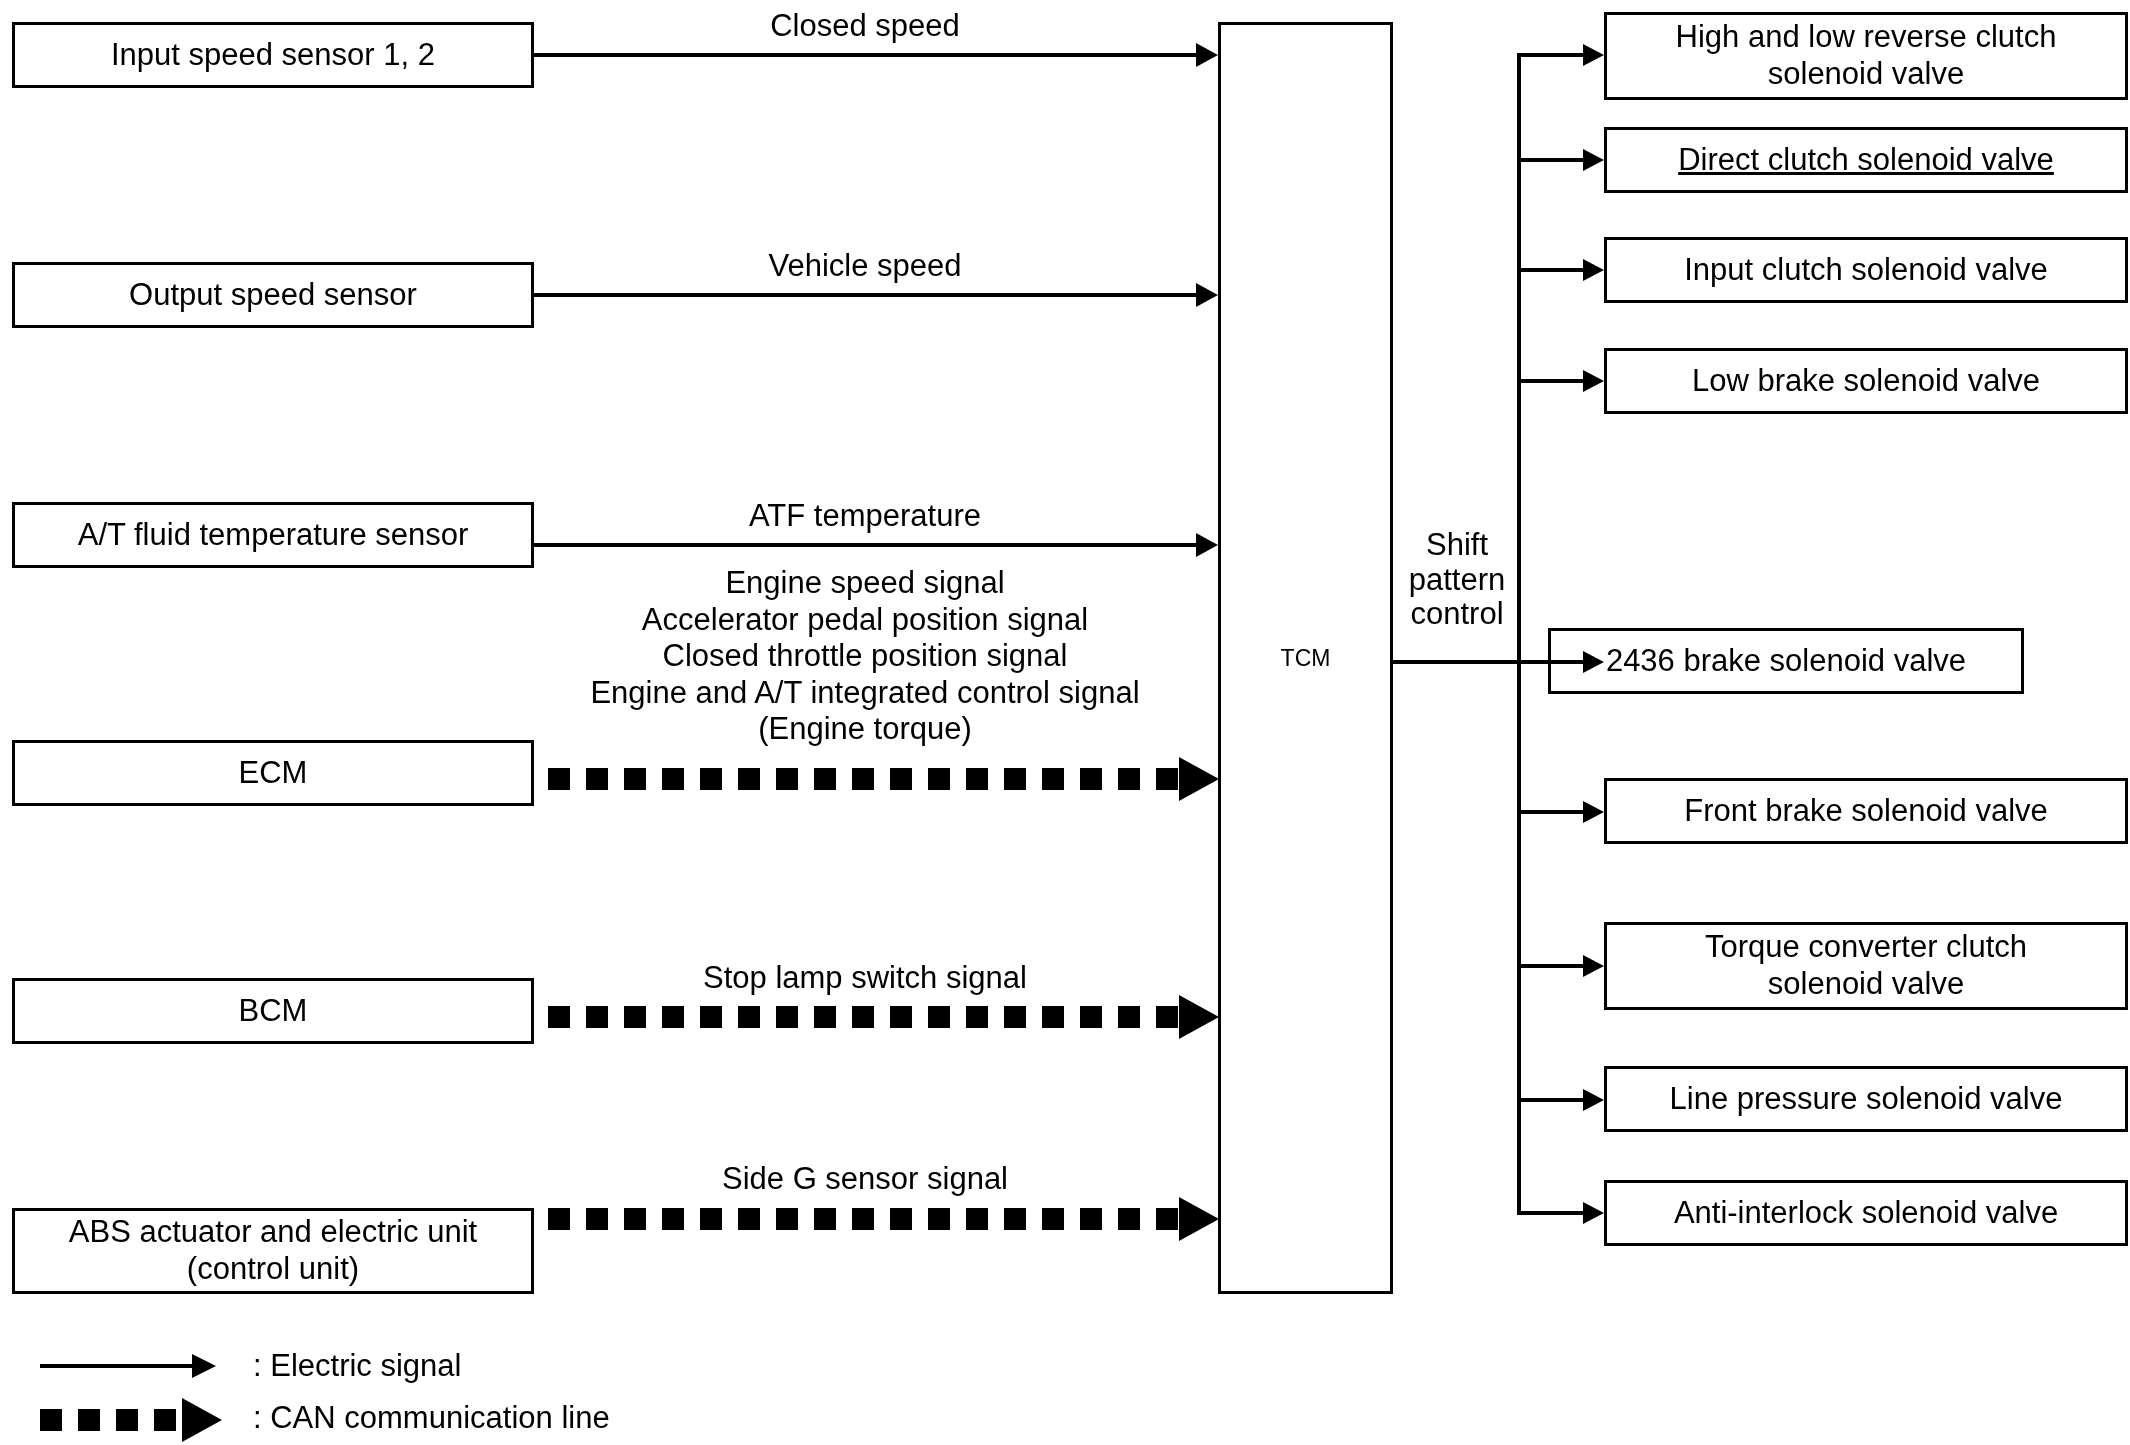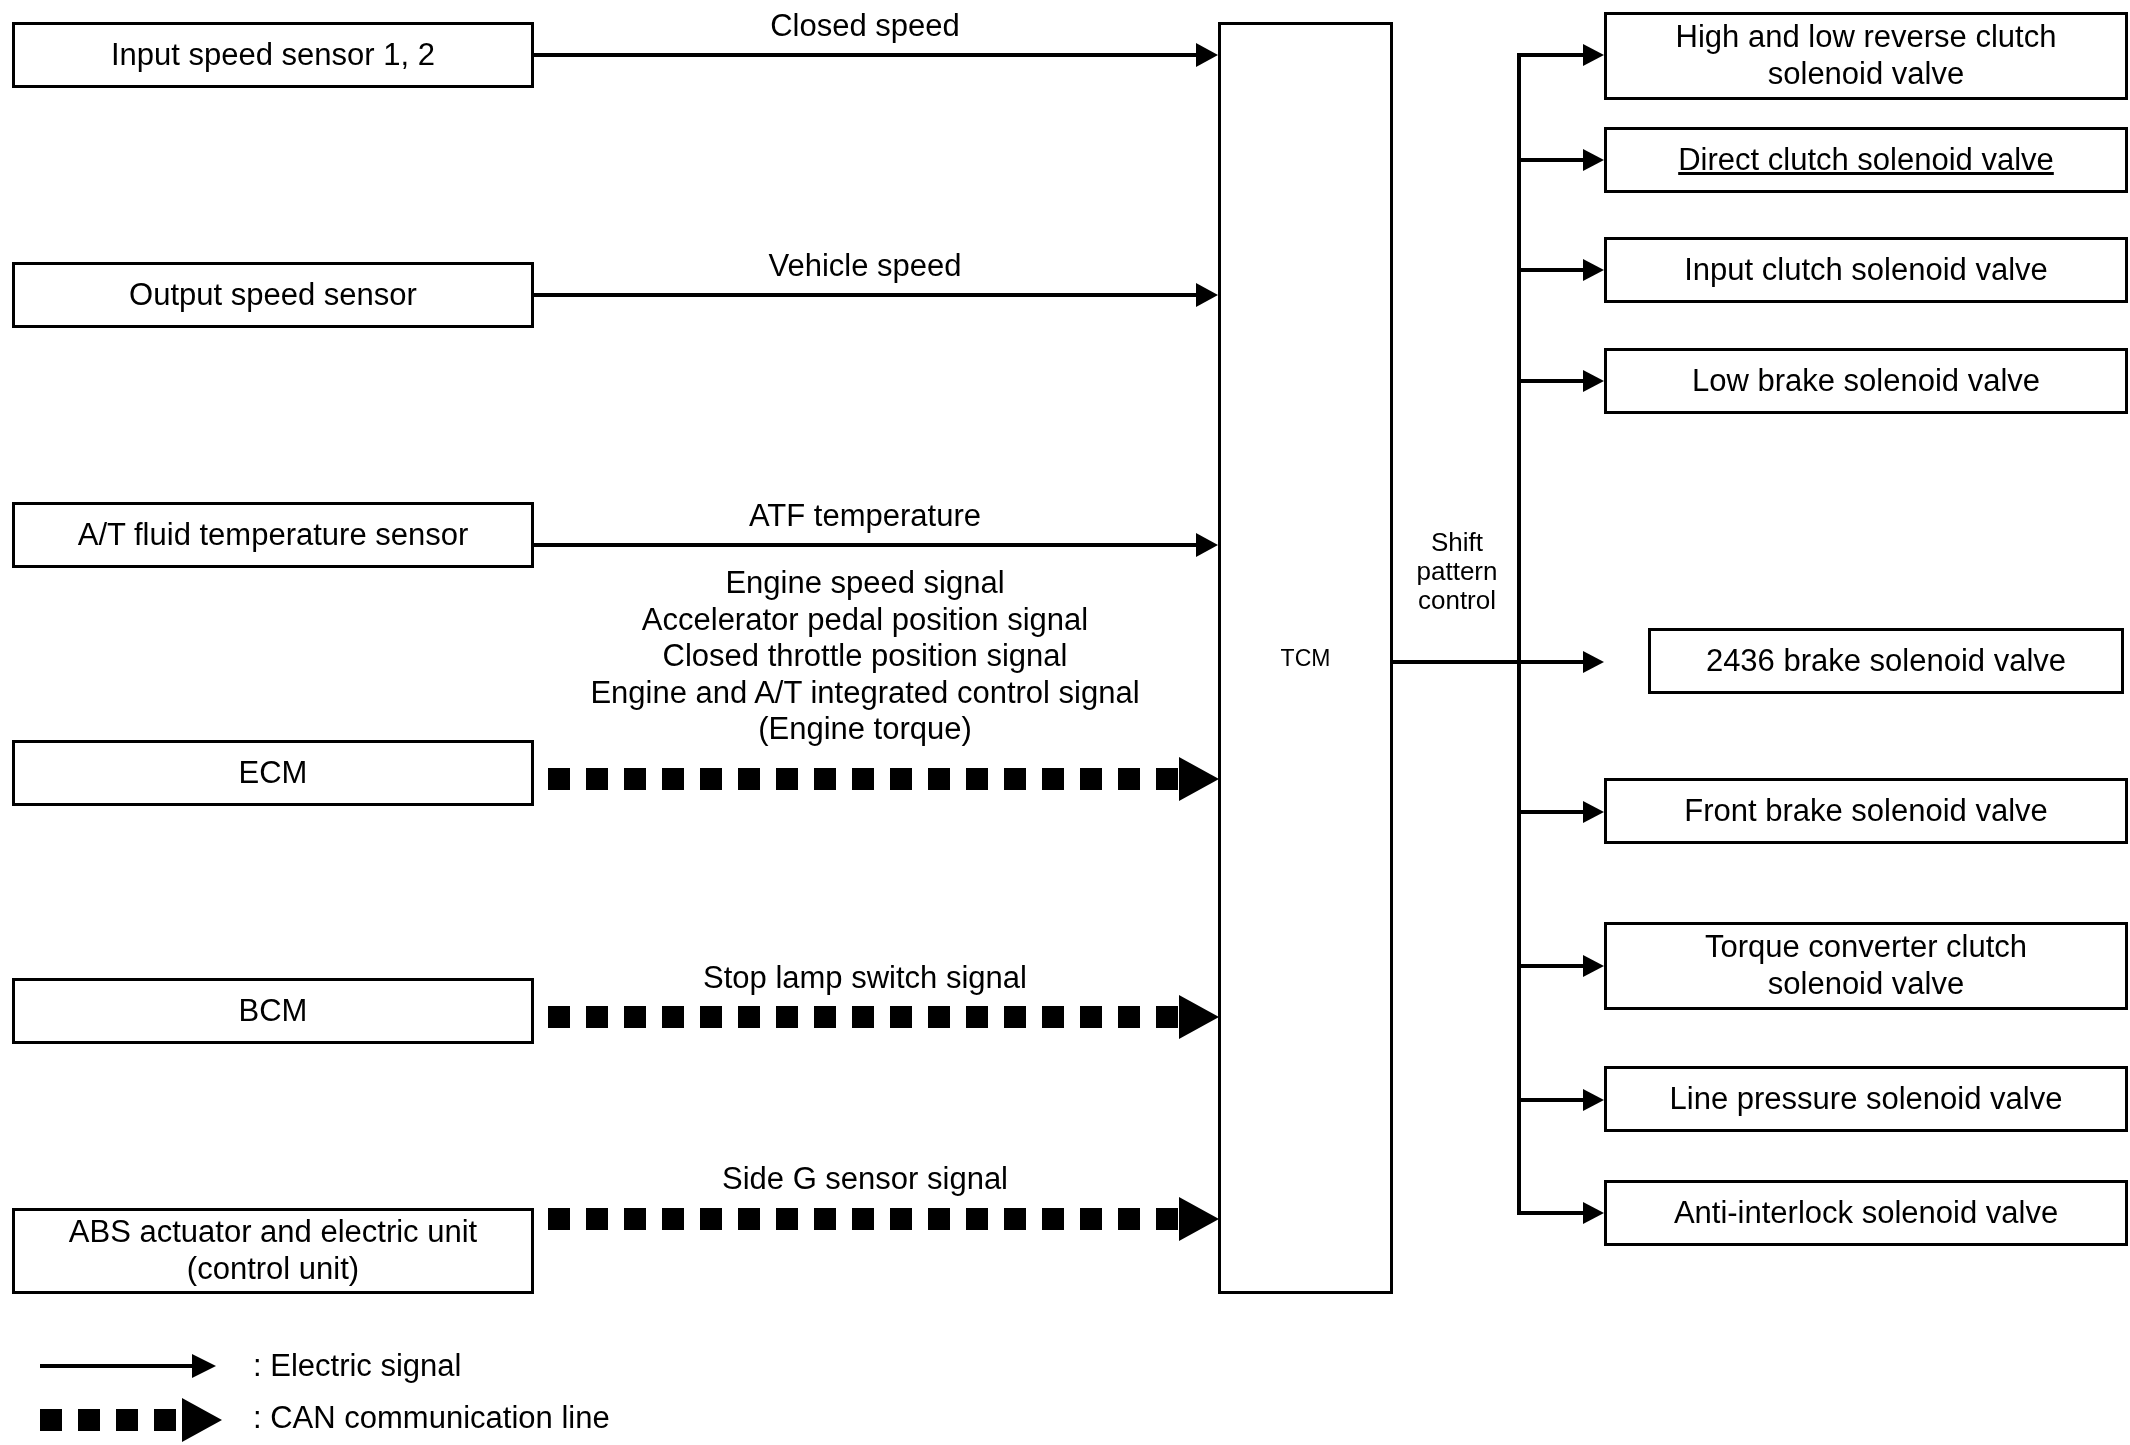--- a/index.html
+++ b/index.html
@@ -52,21 +52,21 @@
     font-size: 23px;
   }
 
   
   #shift-pattern-label {
     position: absolute;
     left: 1396px;
     top: 528px;
     width: 122px;
     text-align: center;
-    font-size: 26px;
+    font-size: 31px;
     line-height: 1.12;
   }
 
   
   .hline {
     position: absolute;
     height: 4px;
     background: #000;
   }
   .vline {
@@ -255,21 +255,21 @@
   </div>
   <div class="hline" style="left:1517px; top:268px; width:66px;"></div>
   <div class="arrowhead small" style="left:1583px; top:259px;"></div>
 
   <div class="node" style="left:1604px; top:348px; width:524px; height:66px;">
     <span>Low brake solenoid valve</span>
   </div>
   <div class="hline" style="left:1517px; top:379px; width:66px;"></div>
   <div class="arrowhead small" style="left:1583px; top:370px;"></div>
 
-  <div class="node" style="left:1648px; top:628px; width:476px; height:66px;align-items:center;">
+  <div class="node" style="left:1548px; top:628px; width:476px; height:66px;align-items:center;">
     <span>2436 brake solenoid valve</span>
   </div>
   <div class="hline" style="left:1517px; top:660px; width:66px;"></div>
   <div class="arrowhead small" style="left:1583px; top:651px;"></div>
 
   <div class="node" style="left:1604px; top:778px; width:524px; height:66px;">
     <span>Front brake solenoid valve</span>
   </div>
   <div class="hline" style="left:1517px; top:810px; width:66px;"></div>
   <div class="arrowhead small" style="left:1583px; top:801px;"></div>

